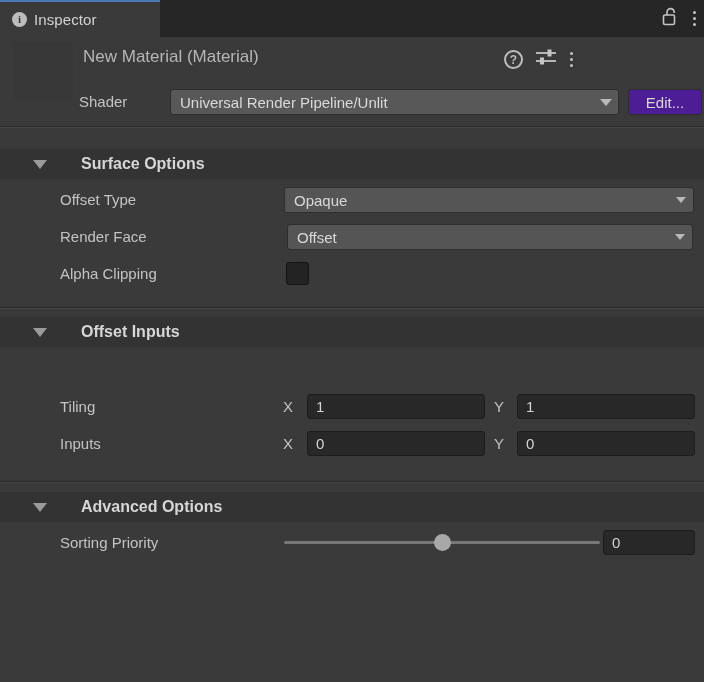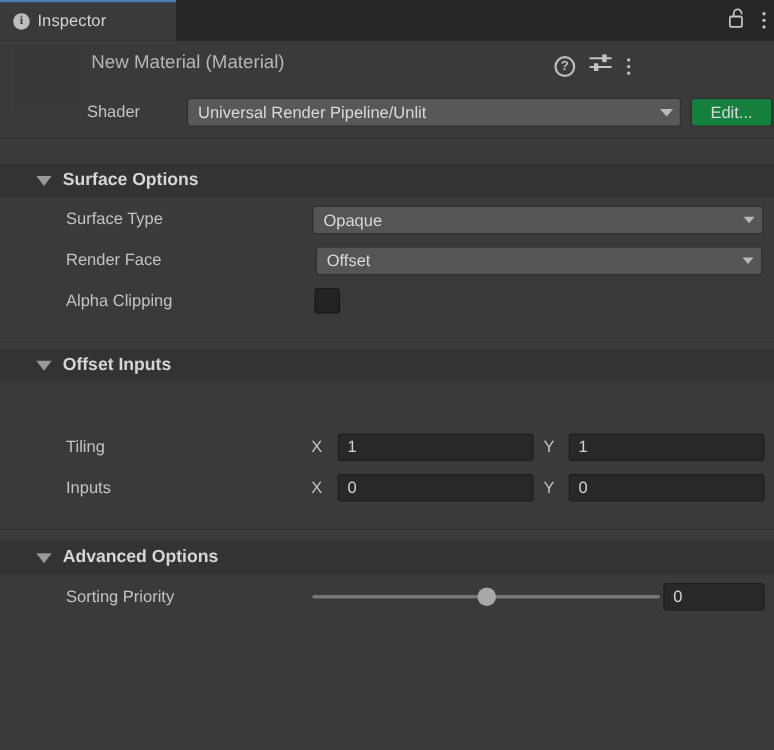--- a/index.html
+++ b/index.html
@@ -76,21 +76,21 @@
     font-size: 15px; color: #c3c3c3;
   }
   .shader-dd {
     position: absolute; left: 165px; top: 3px; width: 449px; height: 26px;
     background: #585858; border: 1px solid #2d2d2d; border-radius: 3px;
     display: flex; align-items: center; padding: 0 6px 0 9px;
   }
   .shader-dd .val { font-size: 15px; color: #d9d9d9; flex: 1; }
   .edit-btn {
     position: absolute; left: 623px; top: 3px; width: 74px; height: 26px;
-    background: #15803d; border: 1px solid #2d2d2d; border-radius: 3px;
+    background: #4c1d95; border: 1px solid #2d2d2d; border-radius: 3px;
     display: flex; align-items: center; justify-content: center;
     font-size: 15px; color: #d9d9d9; cursor: pointer;
   }
 
   .caret-down {
     width: 0; height: 0;
     border-left: 6px solid transparent; border-right: 6px solid transparent;
     border-top: 7px solid #b9b9b9;
   }
   .caret-down.sm {
@@ -104,21 +104,21 @@
 
   .hsep { position: absolute; left: 0; width: 704px; height: 1px; background: #2b2b2b; }
   .hsep-lt { position: absolute; left: 0; width: 704px; height: 1px; background: #454545; }
 
   
   .section-head {
     position: absolute; left: 0; width: 704px; height: 30px;
     background: #333333;
     display: flex; align-items: center; gap: 10px; padding-left: 33px;
   }
-  .section-title { font-size: 16px; font-weight: bold; color: #d6d6d6; }
+  .section-title { font-size: 16px; font-weight: bold; color: #d6d6d6; margin-left: 24px; }
 
   .row { position: absolute; left: 0; width: 704px; height: 30px; }
   .row-label {
     position: absolute; left: 60px; top: 0; line-height: 30px;
     font-size: 15px; color: #c3c3c3; white-space: nowrap;
   }
 
   .dd {
     position: absolute; height: 26px;
     background: #555555; border: 1px solid #2d2d2d; border-radius: 3px;
@@ -230,21 +230,21 @@
 
   <div class="hsep" style="top:126px"></div>
   <div class="hsep-lt" style="top:127px"></div>
 
   <div class="section-head" style="top:149px">
     <span class="foldout-arrow"></span>
     <span class="section-title">Surface Options</span>
   </div>
 
   <div class="row" style="top:185px">
-    <span class="row-label">Surface Type</span>
+    <span class="row-label">Offset Type</span>
     <div class="dd" style="left:284px; top:2px; width:410px;">
       <span class="val">Opaque</span>
       <span class="caret-down sm"></span>
     </div>
   </div>
 
   <div class="row" style="top:222px">
     <span class="row-label">Render Face</span>
     <div class="dd" style="left:287px; top:2px; width:406px;">
       <span class="val">Offset</span>

